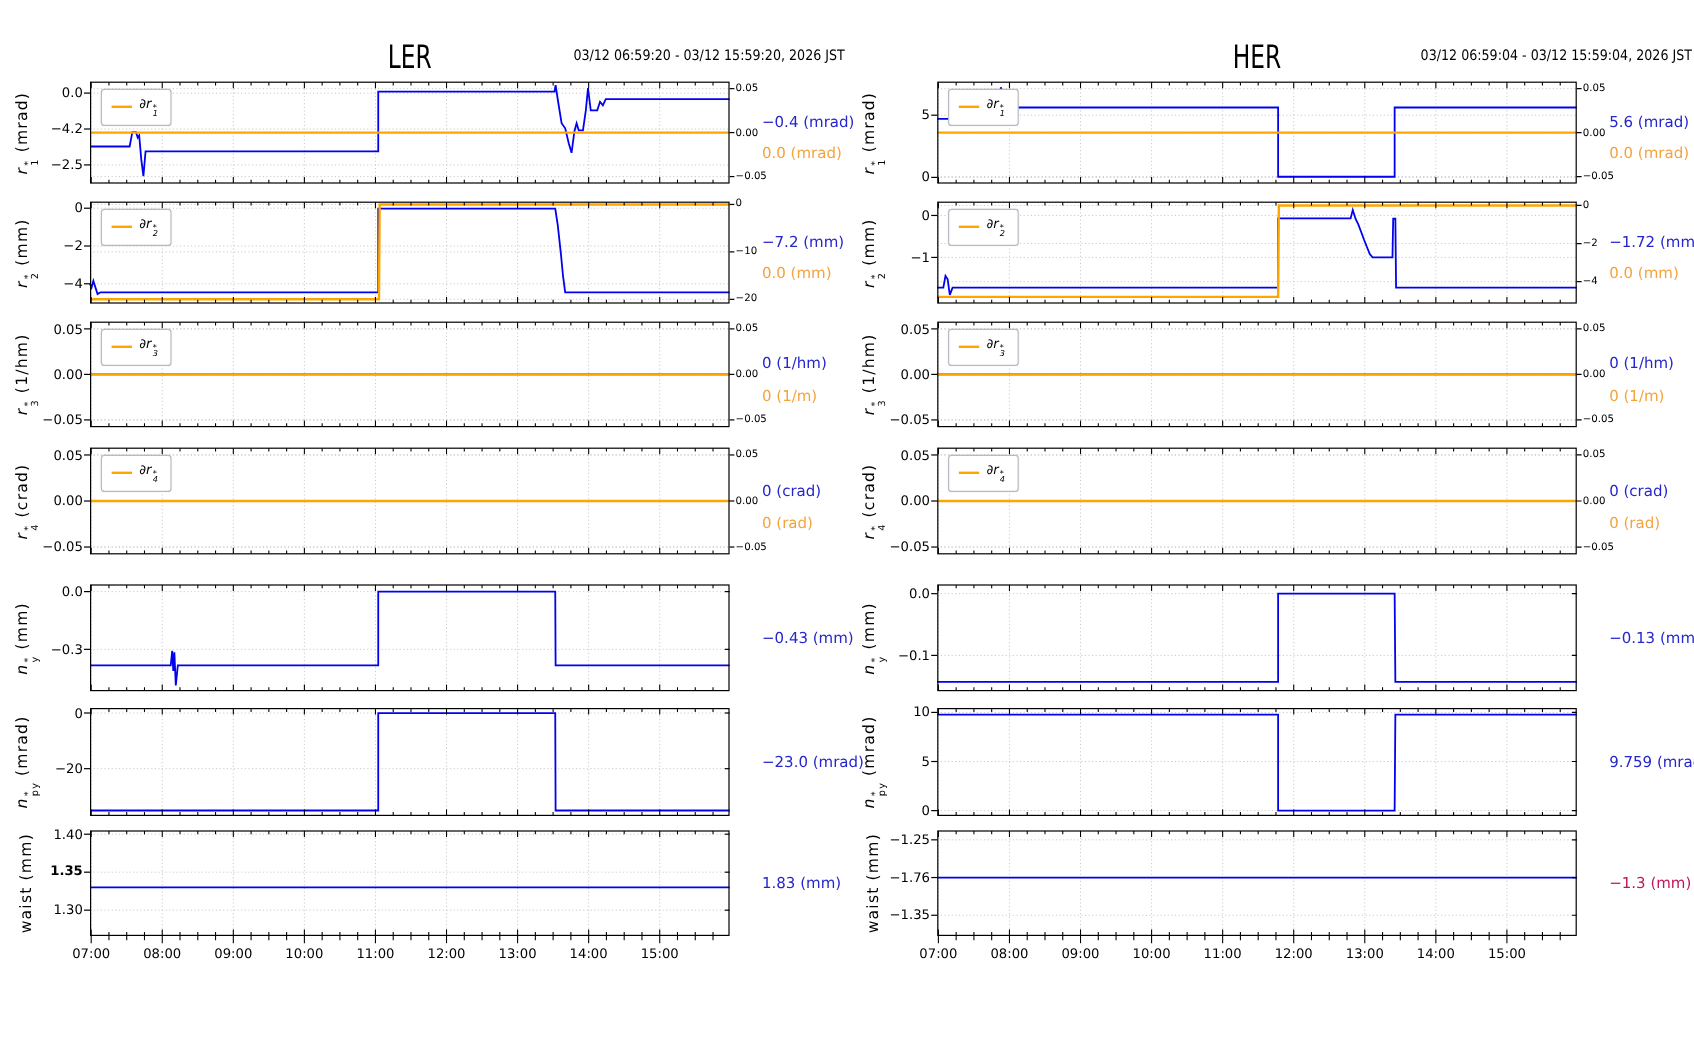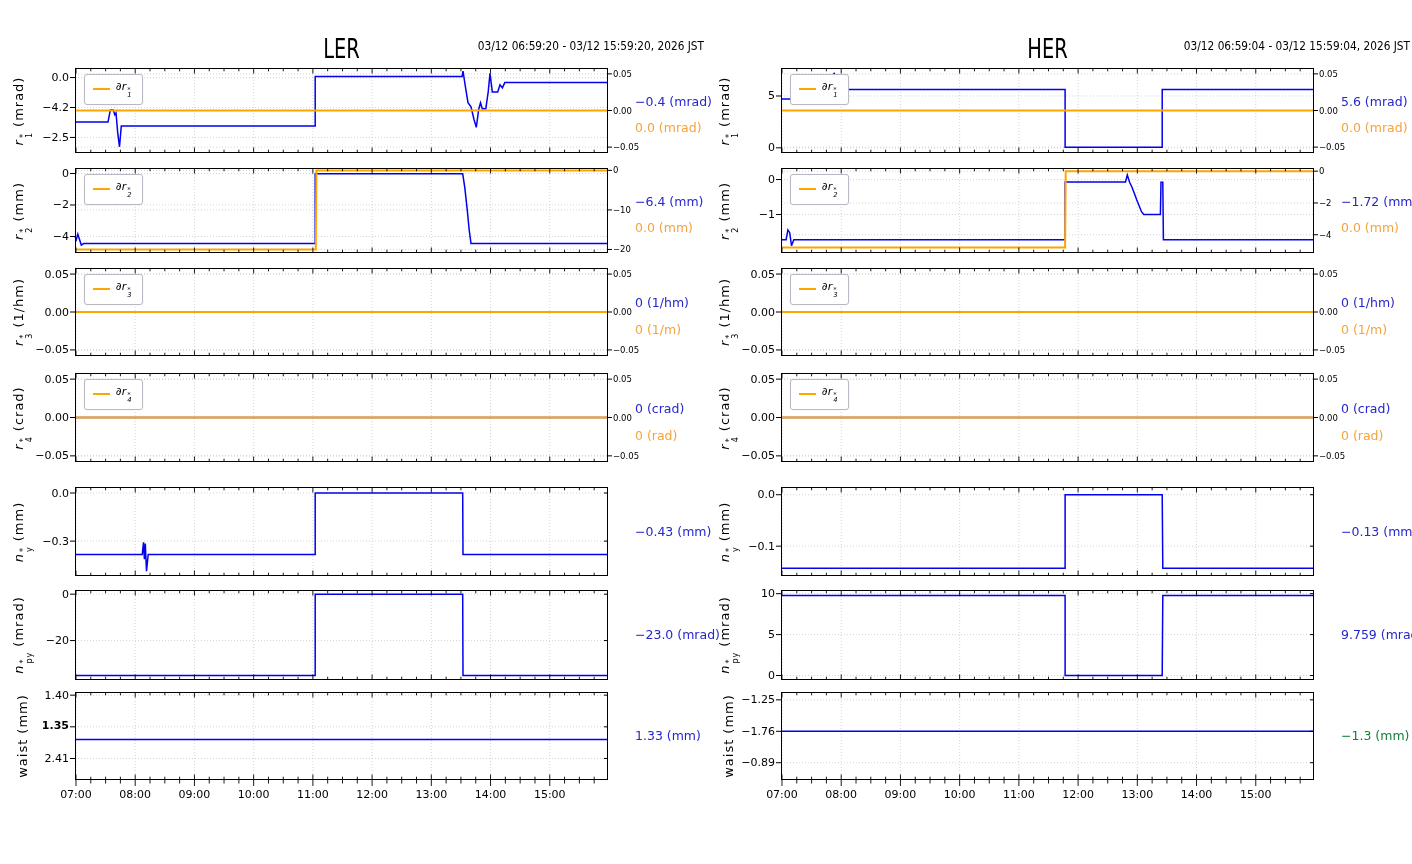--- a/index.html
+++ b/index.html
@@ -266,21 +266,21 @@
           <div class="legend" style="left: 84px; top: 6px;">
             <span class="sw" style="background: rgb(255, 165, 0);"></span>
             <span class="lab"><span class="yl-base">∂r</span><span class="stk">
                 <span class="stk-sup">*</span>
                 <span class="stk-sub">2</span>
               </span></span>
           </div>
           <div class="rtick" style="left: 613px; top: -2.62791px;">0</div>
           <div class="rtick" style="left: 613px; top: 36.907px;">−10</div>
           <div class="rtick" style="left: 613px; top: 76.4419px;">−20</div>
-          <div class="readout" style="left: 635px; top: 26px; color: rgb(38, 38, 205);">−6.4 (mm)</div>
+          <div class="readout" style="left: 635px; top: 26px; color: rgb(38, 38, 205);">−7.2 (mm)</div>
           <div class="readout" style="left: 635px; top: 52.35px; color: rgb(244, 163, 61);">0.0 (mm)</div>
         </div>
         <div class="panel" style="top: 268px; height: 88px;">
           <div class="ylabel" style="left: 22px; top: 44px;"><span class="yl-base">r</span><span class="stk">
               <span class="stk-sup">*</span>
               <span class="stk-sub">3</span>
             </span><span class="yunit">(1/hm)</span></div>
           <div class="ytick" style="left: 17px; top: -0.431034px;">0.05</div>
           <div class="ytick" style="left: 17px; top: 37.5px;">0.00</div>
           <div class="ytick" style="left: 17px; top: 75.431px;">−0.05</div>
@@ -711,21 +711,21 @@
             <line x1="-5" y1="50.56701030927836" x2="0" y2="50.56701030927836" stroke="#000000" stroke-width="1"></line>
             <line x1="533" y1="4.175257731958763" x2="529" y2="4.175257731958763" stroke="#000000" stroke-width="1"></line>
             <line x1="533" y1="50.56701030927836" x2="529" y2="50.56701030927836" stroke="#000000" stroke-width="1"></line>
           </svg>
           <div class="readout" style="left: 635px; top: 37px; color: rgb(38, 38, 205);">−23.0 (mrad)</div>
         </div>
         <div class="panel" style="top: 692px; height: 88px;">
           <div class="ylabel" style="left: 22px; top: 44px;"><span class="yl-base upright">waist</span><span class="yunit">(mm)</span></div>
           <div class="ytick" style="left: 17px; top: -3.33453px;">1.40</div>
           <div class="ytick" style="left: 17px; top: 27px; font-weight: bold;">1.35</div>
-          <div class="ytick" style="left: 17px; top: 59.9748px;">2.41</div>
+          <div class="ytick" style="left: 17px; top: 59.9748px;">1.30</div>
           <svg width="533" height="88" viewBox="0 0 533 88" class="plot" style="left: 75px;">
             <line x1="0.9890111111111205" y1="0" x2="0.9890111111111205" y2="88" stroke="#c9c9c9" stroke-width="0.8" stroke-dasharray="1 2"></line>
             <line x1="60.21123333333335" y1="0" x2="60.21123333333335" y2="88" stroke="#c9c9c9" stroke-width="0.8" stroke-dasharray="1 2"></line>
             <line x1="119.43345555555557" y1="0" x2="119.43345555555557" y2="88" stroke="#c9c9c9" stroke-width="0.8" stroke-dasharray="1 2"></line>
             <line x1="178.6556777777778" y1="0" x2="178.6556777777778" y2="88" stroke="#c9c9c9" stroke-width="0.8" stroke-dasharray="1 2"></line>
             <line x1="237.8779" y1="0" x2="237.8779" y2="88" stroke="#c9c9c9" stroke-width="0.8" stroke-dasharray="1 2"></line>
             <line x1="297.1001222222222" y1="0" x2="297.1001222222222" y2="88" stroke="#c9c9c9" stroke-width="0.8" stroke-dasharray="1 2"></line>
             <line x1="356.32234444444447" y1="0" x2="356.32234444444447" y2="88" stroke="#c9c9c9" stroke-width="0.8" stroke-dasharray="1 2"></line>
             <line x1="415.5445666666667" y1="0" x2="415.5445666666667" y2="88" stroke="#c9c9c9" stroke-width="0.8" stroke-dasharray="1 2"></line>
             <line x1="474.76678888888887" y1="0" x2="474.76678888888887" y2="88" stroke="#c9c9c9" stroke-width="0.8" stroke-dasharray="1 2"></line>
@@ -842,21 +842,21 @@
             <line x1="519.1834555555556" y1="87.5" x2="519.1834555555556" y2="84.7" stroke="#000000" stroke-width="0.9"></line>
             <line x1="519.1834555555556" y1="0.5" x2="519.1834555555556" y2="3.3" stroke="#000000" stroke-width="0.9"></line>
             <line x1="519.1834555555556" y1="88" x2="519.1834555555556" y2="91.5" stroke="#000000" stroke-width="0.9"></line>
             <line x1="-5" y1="3.1654676258993533" x2="0" y2="3.1654676258993533" stroke="#000000" stroke-width="1"></line>
             <line x1="-5" y1="34.82014388489205" x2="0" y2="34.82014388489205" stroke="#000000" stroke-width="1"></line>
             <line x1="-5" y1="66.47482014388488" x2="0" y2="66.47482014388488" stroke="#000000" stroke-width="1"></line>
             <line x1="533" y1="3.1654676258993533" x2="529" y2="3.1654676258993533" stroke="#000000" stroke-width="1"></line>
             <line x1="533" y1="34.82014388489205" x2="529" y2="34.82014388489205" stroke="#000000" stroke-width="1"></line>
             <line x1="533" y1="66.47482014388488" x2="529" y2="66.47482014388488" stroke="#000000" stroke-width="1"></line>
           </svg>
-          <div class="readout" style="left: 635px; top: 36px; color: rgb(38, 38, 205);">1.33 (mm)</div>
+          <div class="readout" style="left: 635px; top: 36px; color: rgb(38, 38, 205);">1.83 (mm)</div>
           <div class="xlab" style="left: 51.989px; top: 96px;">07:00</div>
           <div class="xlab" style="left: 111.211px; top: 96px;">08:00</div>
           <div class="xlab" style="left: 170.433px; top: 96px;">09:00</div>
           <div class="xlab" style="left: 229.656px; top: 96px;">10:00</div>
           <div class="xlab" style="left: 288.878px; top: 96px;">11:00</div>
           <div class="xlab" style="left: 348.1px; top: 96px;">12:00</div>
           <div class="xlab" style="left: 407.322px; top: 96px;">13:00</div>
           <div class="xlab" style="left: 466.545px; top: 96px;">14:00</div>
           <div class="xlab" style="left: 525.767px; top: 96px;">15:00</div>
         </div>
@@ -1537,21 +1537,21 @@
             <line x1="533" y1="3.6818181818181763" x2="529" y2="3.6818181818181763" stroke="#000000" stroke-width="1"></line>
             <line x1="533" y1="44.590909090909086" x2="529" y2="44.590909090909086" stroke="#000000" stroke-width="1"></line>
             <line x1="533" y1="85.5" x2="529" y2="85.5" stroke="#000000" stroke-width="1"></line>
           </svg>
           <div class="readout" style="left: 635px; top: 37px; color: rgb(38, 38, 205);">9.759 (mrad)</div>
         </div>
         <div class="panel" style="top: 692px; height: 88px;">
           <div class="ylabel" style="left: 22px; top: 44px;"><span class="yl-base upright">waist</span><span class="yunit">(mm)</span></div>
           <div class="ytick" style="left: 17px; top: 1.35714px;">−1.25</div>
           <div class="ytick" style="left: 17px; top: 32.7857px;">−1.76</div>
-          <div class="ytick" style="left: 17px; top: 64.2143px;">−0.89</div>
+          <div class="ytick" style="left: 17px; top: 64.2143px;">−1.35</div>
           <svg width="533" height="88" viewBox="0 0 533 88" class="plot" style="left: 75px;">
             <line x1="0.9890111111111205" y1="0" x2="0.9890111111111205" y2="88" stroke="#c9c9c9" stroke-width="0.8" stroke-dasharray="1 2"></line>
             <line x1="60.21123333333335" y1="0" x2="60.21123333333335" y2="88" stroke="#c9c9c9" stroke-width="0.8" stroke-dasharray="1 2"></line>
             <line x1="119.43345555555557" y1="0" x2="119.43345555555557" y2="88" stroke="#c9c9c9" stroke-width="0.8" stroke-dasharray="1 2"></line>
             <line x1="178.6556777777778" y1="0" x2="178.6556777777778" y2="88" stroke="#c9c9c9" stroke-width="0.8" stroke-dasharray="1 2"></line>
             <line x1="237.8779" y1="0" x2="237.8779" y2="88" stroke="#c9c9c9" stroke-width="0.8" stroke-dasharray="1 2"></line>
             <line x1="297.1001222222222" y1="0" x2="297.1001222222222" y2="88" stroke="#c9c9c9" stroke-width="0.8" stroke-dasharray="1 2"></line>
             <line x1="356.32234444444447" y1="0" x2="356.32234444444447" y2="88" stroke="#c9c9c9" stroke-width="0.8" stroke-dasharray="1 2"></line>
             <line x1="415.5445666666667" y1="0" x2="415.5445666666667" y2="88" stroke="#c9c9c9" stroke-width="0.8" stroke-dasharray="1 2"></line>
             <line x1="474.76678888888887" y1="0" x2="474.76678888888887" y2="88" stroke="#c9c9c9" stroke-width="0.8" stroke-dasharray="1 2"></line>
@@ -1668,21 +1668,21 @@
             <line x1="519.1834555555556" y1="87.5" x2="519.1834555555556" y2="84.7" stroke="#000000" stroke-width="0.9"></line>
             <line x1="519.1834555555556" y1="0.5" x2="519.1834555555556" y2="3.3" stroke="#000000" stroke-width="0.9"></line>
             <line x1="519.1834555555556" y1="88" x2="519.1834555555556" y2="91.5" stroke="#000000" stroke-width="0.9"></line>
             <line x1="-5" y1="7.857142857142835" x2="0" y2="7.857142857142835" stroke="#000000" stroke-width="1"></line>
             <line x1="-5" y1="39.28571428571431" x2="0" y2="39.28571428571431" stroke="#000000" stroke-width="1"></line>
             <line x1="-5" y1="70.7142857142858" x2="0" y2="70.7142857142858" stroke="#000000" stroke-width="1"></line>
             <line x1="533" y1="7.857142857142835" x2="529" y2="7.857142857142835" stroke="#000000" stroke-width="1"></line>
             <line x1="533" y1="39.28571428571431" x2="529" y2="39.28571428571431" stroke="#000000" stroke-width="1"></line>
             <line x1="533" y1="70.7142857142858" x2="529" y2="70.7142857142858" stroke="#000000" stroke-width="1"></line>
           </svg>
-          <div class="readout" style="left: 635px; top: 36px; color: #15803d;">−1.3 (mm)</div>
+          <div class="readout" style="left: 635px; top: 36px; color: #be185d;">−1.3 (mm)</div>
           <div class="xlab" style="left: 51.989px; top: 96px;">07:00</div>
           <div class="xlab" style="left: 111.211px; top: 96px;">08:00</div>
           <div class="xlab" style="left: 170.433px; top: 96px;">09:00</div>
           <div class="xlab" style="left: 229.656px; top: 96px;">10:00</div>
           <div class="xlab" style="left: 288.878px; top: 96px;">11:00</div>
           <div class="xlab" style="left: 348.1px; top: 96px;">12:00</div>
           <div class="xlab" style="left: 407.322px; top: 96px;">13:00</div>
           <div class="xlab" style="left: 466.545px; top: 96px;">14:00</div>
           <div class="xlab" style="left: 525.767px; top: 96px;">15:00</div>
         </div>

